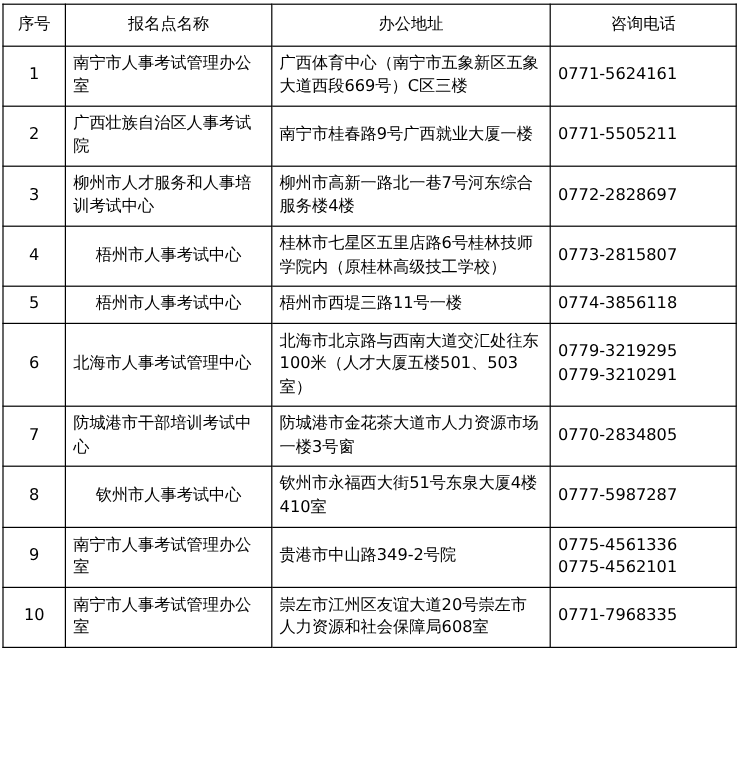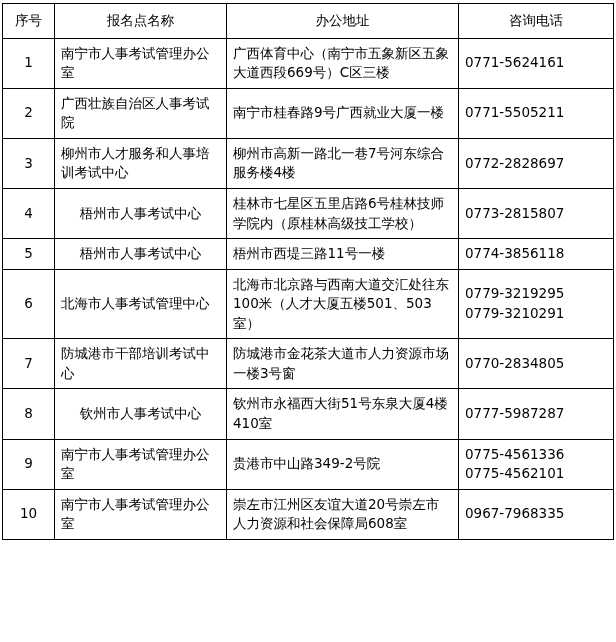--- a/index.html
+++ b/index.html
@@ -156,18 +156,18 @@
           <td class="tel">
             <span class="tline">0775-4561336</span>
             <span class="tline">0775-4562101</span>
           </td>
         </tr>
         <tr>
           <td class="idx">10</td>
           <td class="name">南宁市人事考试管理办公室</td>
           <td class="addr">崇左市江州区友谊大道20号崇左市人力资源和社会保障局608室</td>
           <td class="tel">
-            <span class="tline">0967-7968335</span>
+            <span class="tline">0771-7968335</span>
           </td>
         </tr>
       </tbody>
   </table>
 </div>
 
 </body></html>

